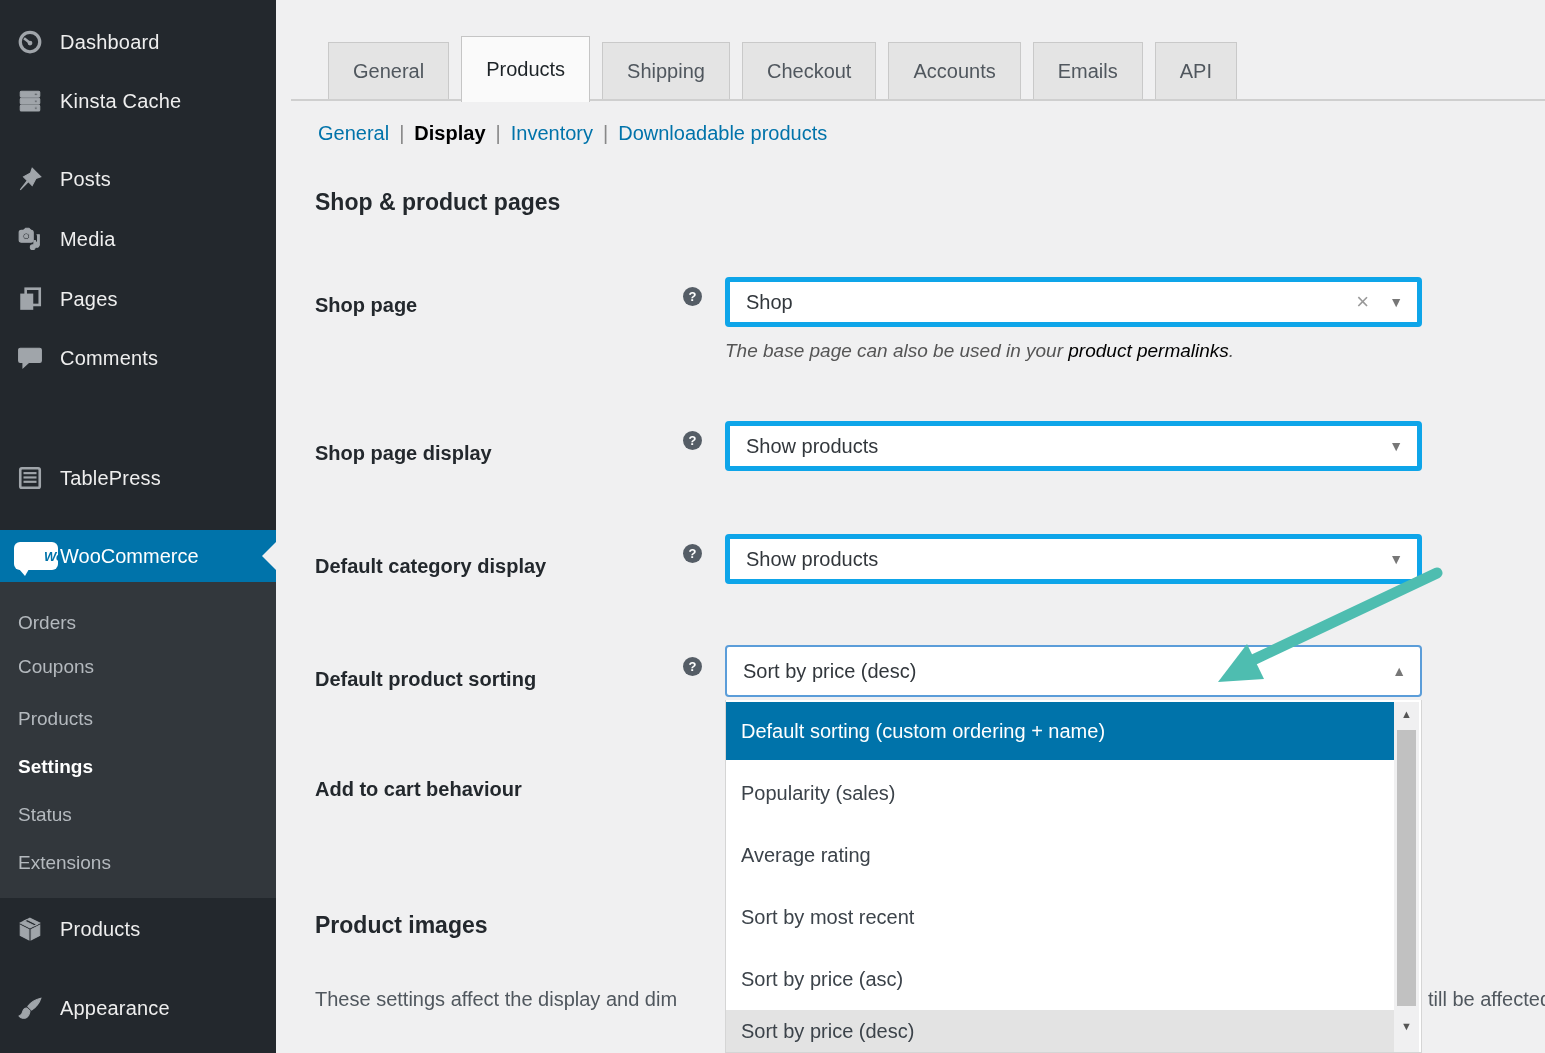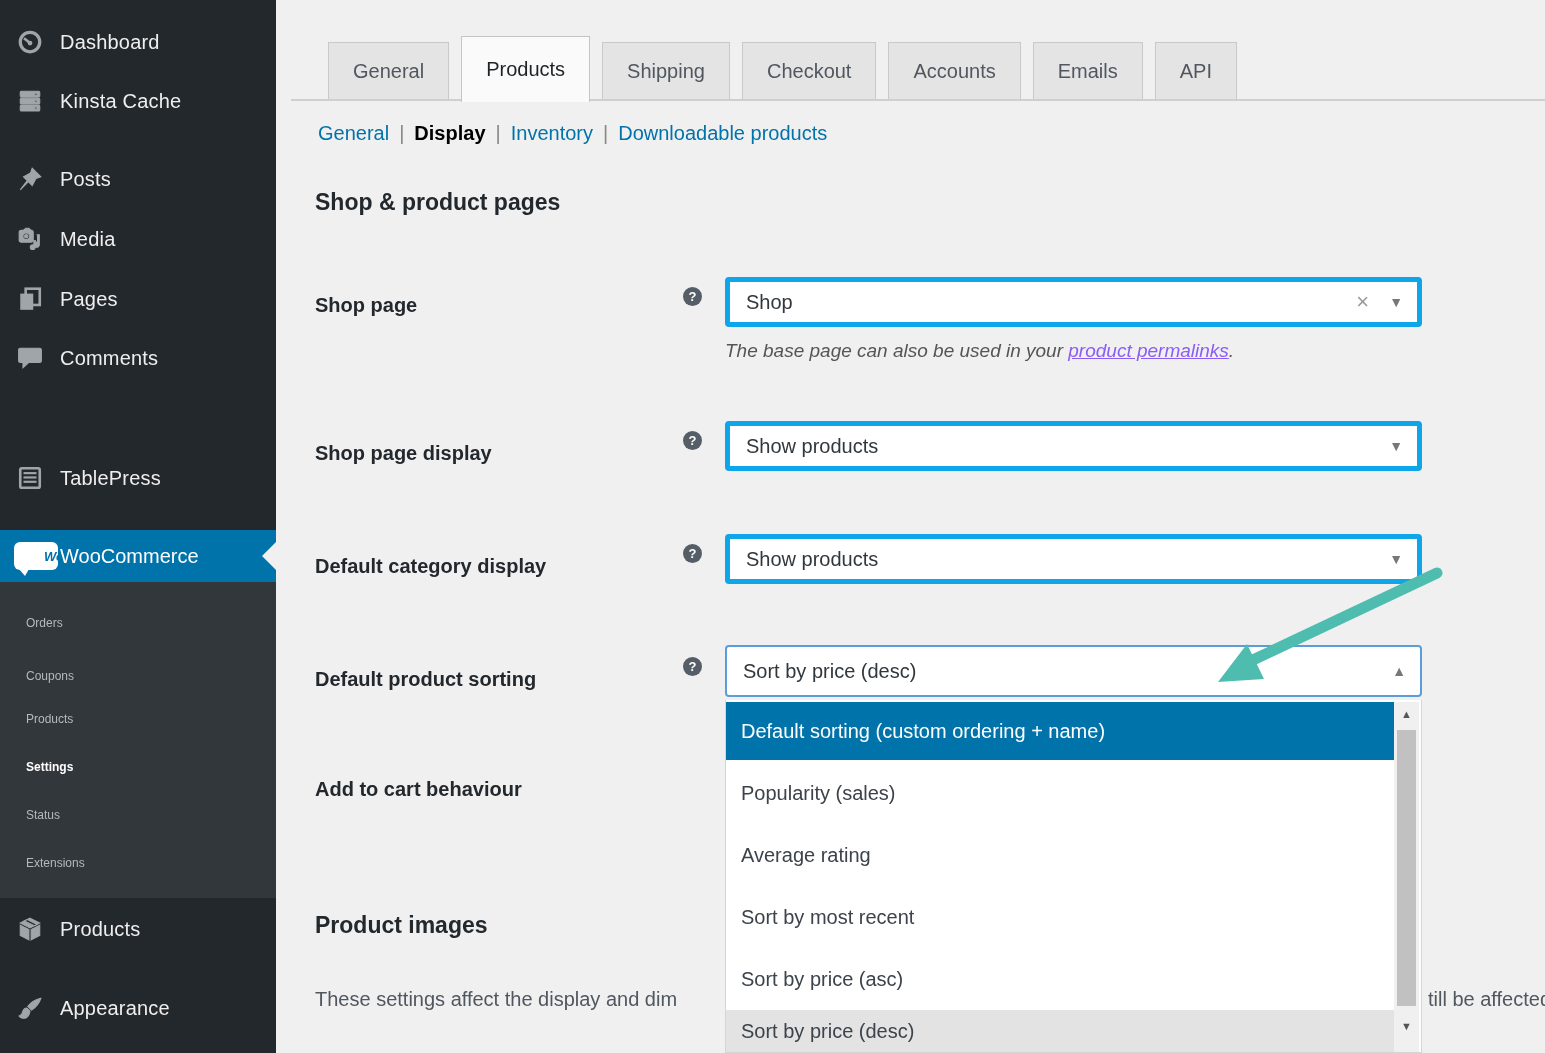--- a/index.html
+++ b/index.html
@@ -13,21 +13,21 @@
   .menu-item .mi-label { position:absolute; left:60px; font-size:20px; color:#eeeeee; letter-spacing:.2px; }
   .woo-item { position:absolute; left:0; top:530px; width:276px; height:52px; background:#0073aa; display:flex; align-items:center; cursor:pointer; }
   .woo-item .mi-label { position:absolute; left:60px; font-size:20px; color:#ffffff; }
   .woo-arrow { position:absolute; right:0; top:50%; transform:translateY(-50%); width:0; height:0;
                border-top:14px solid transparent; border-bottom:14px solid transparent; border-right:14px solid #f0f0f1; }
   .woo-badge { position:absolute; left:14px; width:34px; height:28px; background:#ffffff; border-radius:6px;
                display:flex; align-items:center; justify-content:center; font-size:13px; font-style:italic; font-weight:700; color:#0073aa;padding-left:44px; }
   .woo-badge:after { content:""; position:absolute; left:5px; bottom:-6px; border-left:6px solid transparent; border-right:4px solid transparent; border-top:7px solid #ffffff; }
   .submenu { position:absolute; left:0; top:582px; width:276px; height:316px; background:#32373c; }
   .submenu-item { position:absolute; left:0; width:276px; height:34px; display:flex; align-items:center; cursor:pointer; }
-  .submenu-item span { padding-left:26px; font-size:12px; color:#b4b9be; }
+  .submenu-item span { padding-left:18px; font-size:19px; color:#b4b9be; }
   .submenu-item.current span { color:#ffffff; font-weight:700; }
 
   
   .tabbar-line { position:absolute; left:291px; right:0; top:99px; height:2px; background:#cfcfcf; z-index:1; }
   .tabs { position:absolute; left:328px; top:36px; height:66px; display:flex; align-items:flex-end; gap:12px; z-index:2; }
   .tab { height:57px; margin-bottom:3px; padding:0 24px; display:flex; align-items:center;
          background:#e4e4e4; border:1.5px solid #c9c9c9; border-bottom:none; font-size:20px; color:#50575e; cursor:pointer; }
   .tab.active { height:66px; margin-bottom:0; background:#fafafa; border:1.5px solid #c5c5c5; border-bottom:none; color:#1d2327; }
 
   
@@ -41,21 +41,21 @@
   .f-label { position:absolute; left:315px; font-size:20px; font-weight:600; color:#23282d;margin-top:9px; }
   .help { position:absolute; left:683px; width:19px; height:19px; border-radius:50%; background:#555d66; color:#fff;
           font-size:13px; font-weight:700; display:flex; align-items:center; justify-content:center; cursor:pointer; }
   .select { position:absolute; left:725px; width:697px; height:50px; background:#fff; border:5px solid #0ea5e9; border-radius:4px;
             display:flex; align-items:center; cursor:pointer; z-index:2; }
   .select .val { padding-left:16px; font-size:20px; color:#32373c; }
   .select .caret { position:absolute; right:14px; font-size:14px; color:#777; }
   .select .clear { position:absolute; right:48px; font-size:22px; color:#999; line-height:1; cursor:pointer; }
   .select.focused { border:2px solid #5b9dd9; height:52px; }
   .f-desc { position:absolute; left:725px; font-size:19px; font-style:italic; color:#555; }
-  .f-desc a { color:#8b5cf6; text-decoration:underline; cursor:pointer;text-align:center; }
+  .f-desc a { color:#000000; cursor:pointer;text-align:center; }
   .plain-desc { position:absolute; font-size:20px; color:#50575e; white-space:nowrap; }
 
   
   .dropdown { position:absolute; left:725px; top:700px; width:697px; height:353px; background:#fff; border:1px solid #d5d5d5; border-top:none; z-index:4; overflow:hidden; }
   .option { position:absolute; left:0; width:669px; height:62px; display:flex; align-items:center; padding-left:15px;
             font-size:20px; color:#3c434a; cursor:pointer; }
   .option.highlighted { background:#0073aa; color:#ffffff; height:58px; }
   .option.selected { background:#e3e3e3; width:669px; }
   .scrollbar { position:absolute; right:2px; top:2px; bottom:0; width:25px; background:#f0f0f1; }
   .scroll-btn { position:absolute; left:0; width:25px; height:24px; display:flex; align-items:center; justify-content:center; font-size:11px; color:#555; cursor:pointer; }
@@ -155,21 +155,21 @@
   <div class="woo-item">
     <span class="woo-badge">Woo</span>
     <span class="mi-label">WooCommerce</span>
     <span class="woo-arrow"></span>
   </div>
 
   <div class="submenu">
     <div class="submenu-item" style="top:24px">
         <span>Orders</span>
       </div>
-    <div class="submenu-item" style="top:77px">
+    <div class="submenu-item" style="top:68px">
         <span>Coupons</span>
       </div>
     <div class="submenu-item" style="top:120px">
         <span>Products</span>
       </div>
     <div class="submenu-item current" style="top:168px">
         <span>Settings</span>
       </div>
     <div class="submenu-item" style="top:216px">
         <span>Status</span>

